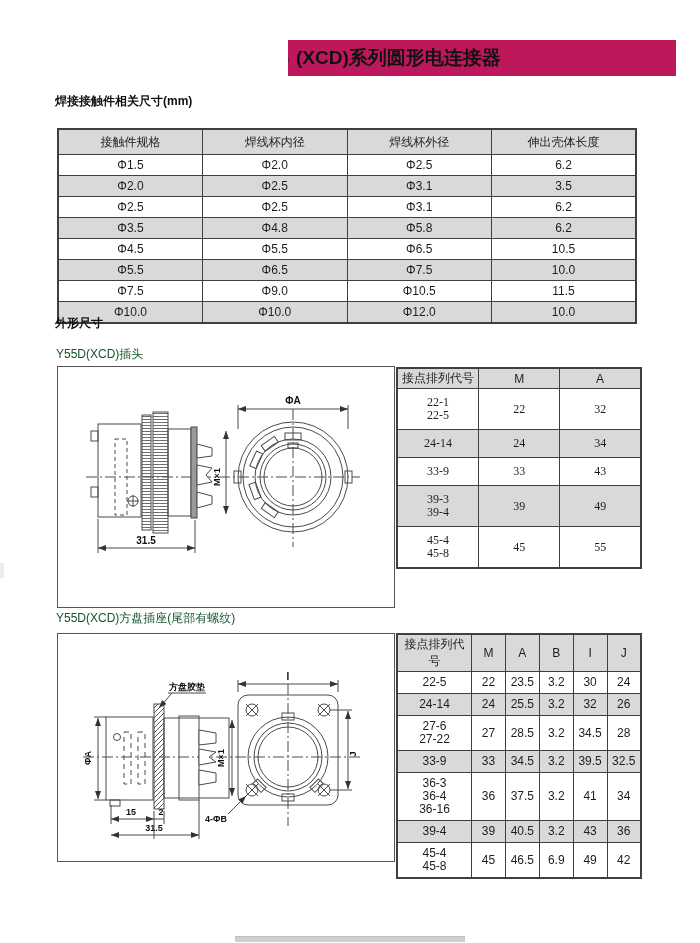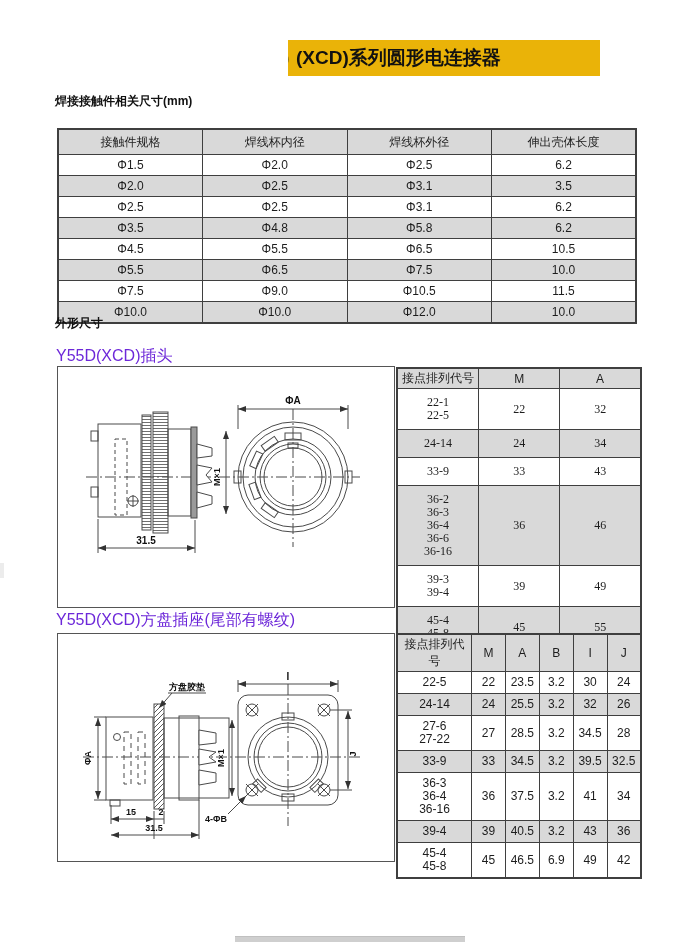--- a/index.html
+++ b/index.html
@@ -2,28 +2,28 @@
 <html><head>
 <meta charset="utf-8">
 <style>
   html,body{margin:0;padding:0;}
   body{
     width:700px;height:943px;position:relative;background:#ffffff;
     font-family:"Liberation Sans","DejaVu Sans",sans-serif;color:#1a1a1a;
     overflow:hidden;
   }
   
-  .banner{position:absolute;left:288px;top:40px;width:312px;height:36px;background:#eab308;overflow:hidden;}
+  .banner{position:absolute;left:288px;top:40px;width:344px;height:36px;background:#be185d;overflow:hidden;padding-left:44px;}
   .banner .t{position:absolute;left:8px;top:0;line-height:36px;font-size:19px;font-weight:bold;white-space:nowrap;color:#111;}
   .banner .c{position:absolute;left:-5px;top:0;line-height:36px;font-size:19px;font-weight:bold;color:#111;}
   
   .sec{position:absolute;font-size:12px;font-weight:bold;color:#111;}
   #sec1{left:55px;top:93px;}
   #sec2{left:55px;top:315px;}
-  .cap{position:absolute;font-size:16px;color:#6d28d9;text-align:right;}
+  .cap{position:absolute;font-size:12px;color:#14532d;text-align:right;}
   #cap1{left:56px;top:346px;}
   #cap2{left:56px;top:610px;}
   
   table{border-collapse:collapse;position:absolute;table-layout:fixed;background:#fff;border:2px solid #3f3f3f;}
   th,td{border:1px solid #3f3f3f;text-align:center;vertical-align:middle;color:#1d1d1d;}
   th{background:#d9d9d9;font-weight:400;}
   tbody tr:nth-child(even) td{background:#d9d9d9;}
   td{white-space:pre-line;}
   #table1{left:57px;top:128px;width:580px;font-size:12px;padding-left:10px;}
   #table1 th{height:22px;}
@@ -211,29 +211,20 @@
           <td>24-14</td>
           <td>24</td>
           <td>34</td>
         </tr>
         <tr>
           <td>33-9</td>
           <td>33</td>
           <td>43</td>
         </tr>
         <tr>
-          <td>36-2
-36-3
-36-4
-36-6
-36-16</td>
-          <td>36</td>
-          <td>46</td>
-        </tr>
-        <tr>
           <td>39-3
 39-4</td>
           <td>39</td>
           <td>49</td>
         </tr>
         <tr>
           <td>45-4
 45-8</td>
           <td>45</td>
           <td>55</td>

